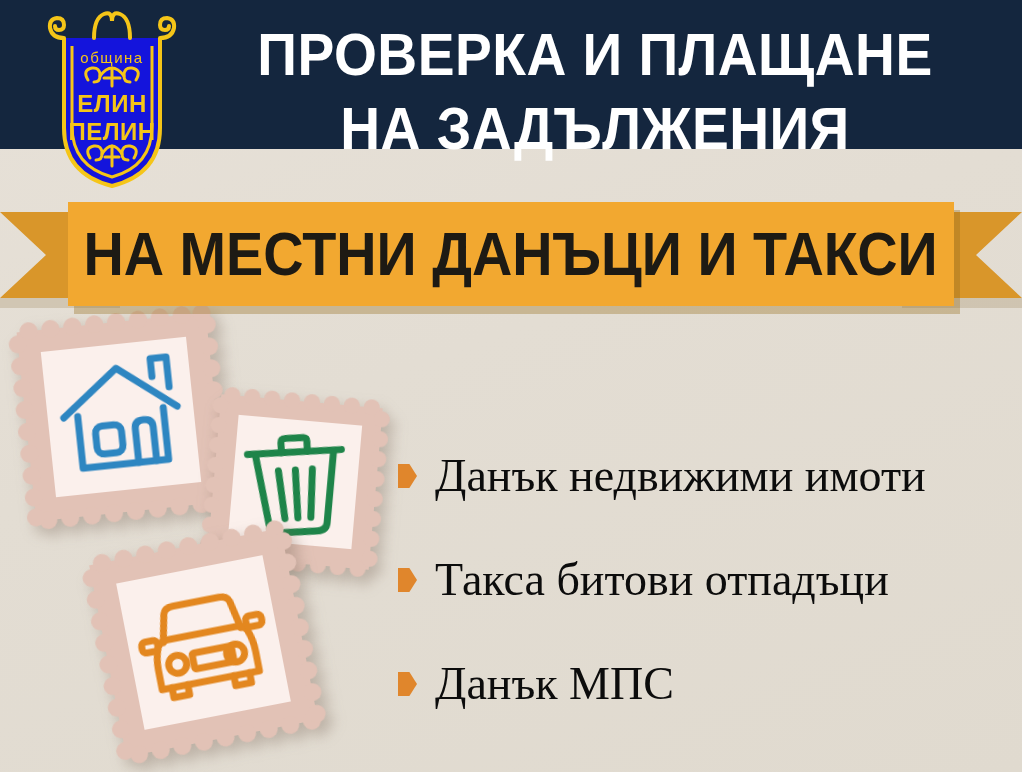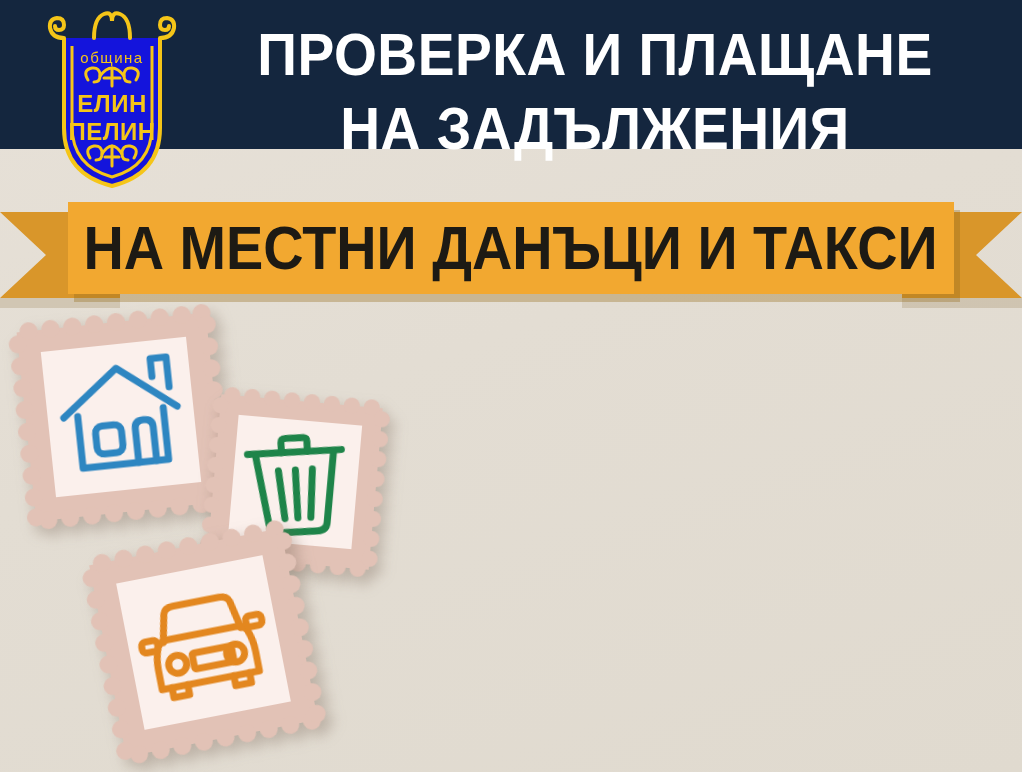--- a/index.html
+++ b/index.html
@@ -77,21 +77,21 @@
     top: 100px;
     width: 120px; height: 10px;
     background: rgba(120,90,30,.18);
   }
   .ribbon-tail-shadow.left { left: 0; }
   .ribbon-tail-shadow.right { right: 0; }
 
   .ribbon-band {
     position: absolute;
     left: 68px; top: 4px;
-    width: 886px; height: 92px;
+    width: 886px; height: 104px;
     background: #f2a830;
     display: flex;
     align-items: center;
     justify-content: center;
     box-shadow: 6px 8px 0 rgba(150,108,28,.35);
   }
   .ribbon-text {
     color: #1d1a14;
     font-family: "Liberation Sans Narrow", "Liberation Sans", sans-serif;
     font-weight: bold;
@@ -348,14 +348,28 @@
   <div class="ribbon">
     <div class="ribbon-tail-shadow left"></div>
     <div class="ribbon-tail-shadow right"></div>
     <div class="ribbon-tail left"></div>
     <div class="ribbon-tail right"></div>
     <div class="ribbon-band">
       <span class="ribbon-text">НА МЕСТНИ ДАНЪЦИ И ТАКСИ</span>
     </div>
   </div>
 
+  <div class="list">
+    <div class="list-item">
+      <span class="bullet"></span>
+      <span class="item-label">Данък недвижими имоти</span>
+    </div>
+    <div class="list-item">
+      <span class="bullet"></span>
+      <span class="item-label">Такса битови отпадъци</span>
+    </div>
+    <div class="list-item">
+      <span class="bullet"></span>
+      <span class="item-label">Данък МПС</span>
+    </div>
+  </div>
 
 </div>
 
 </body></html>

